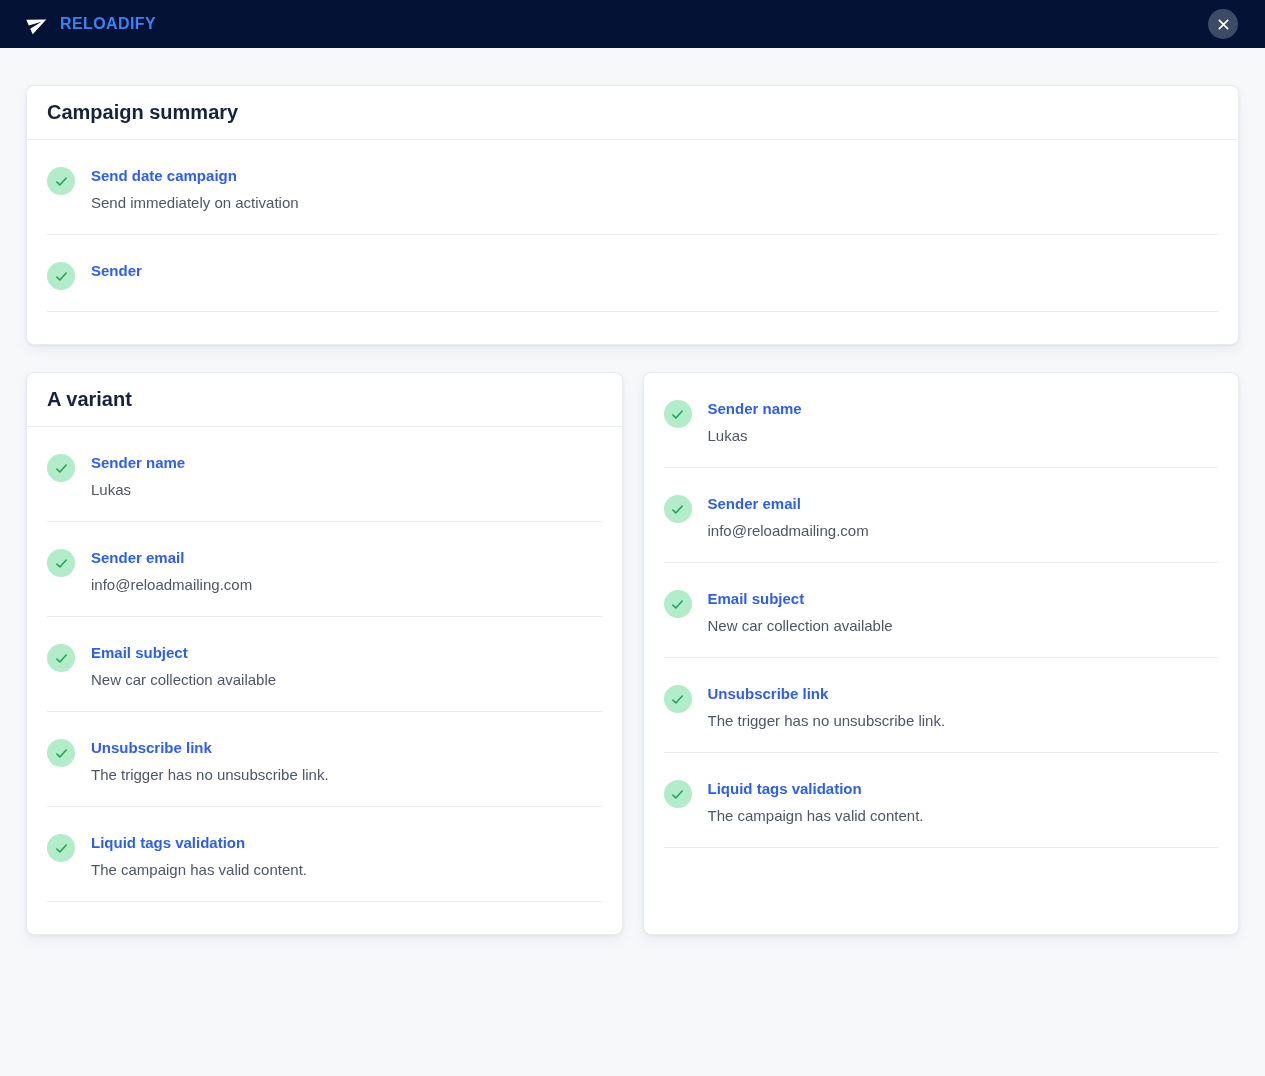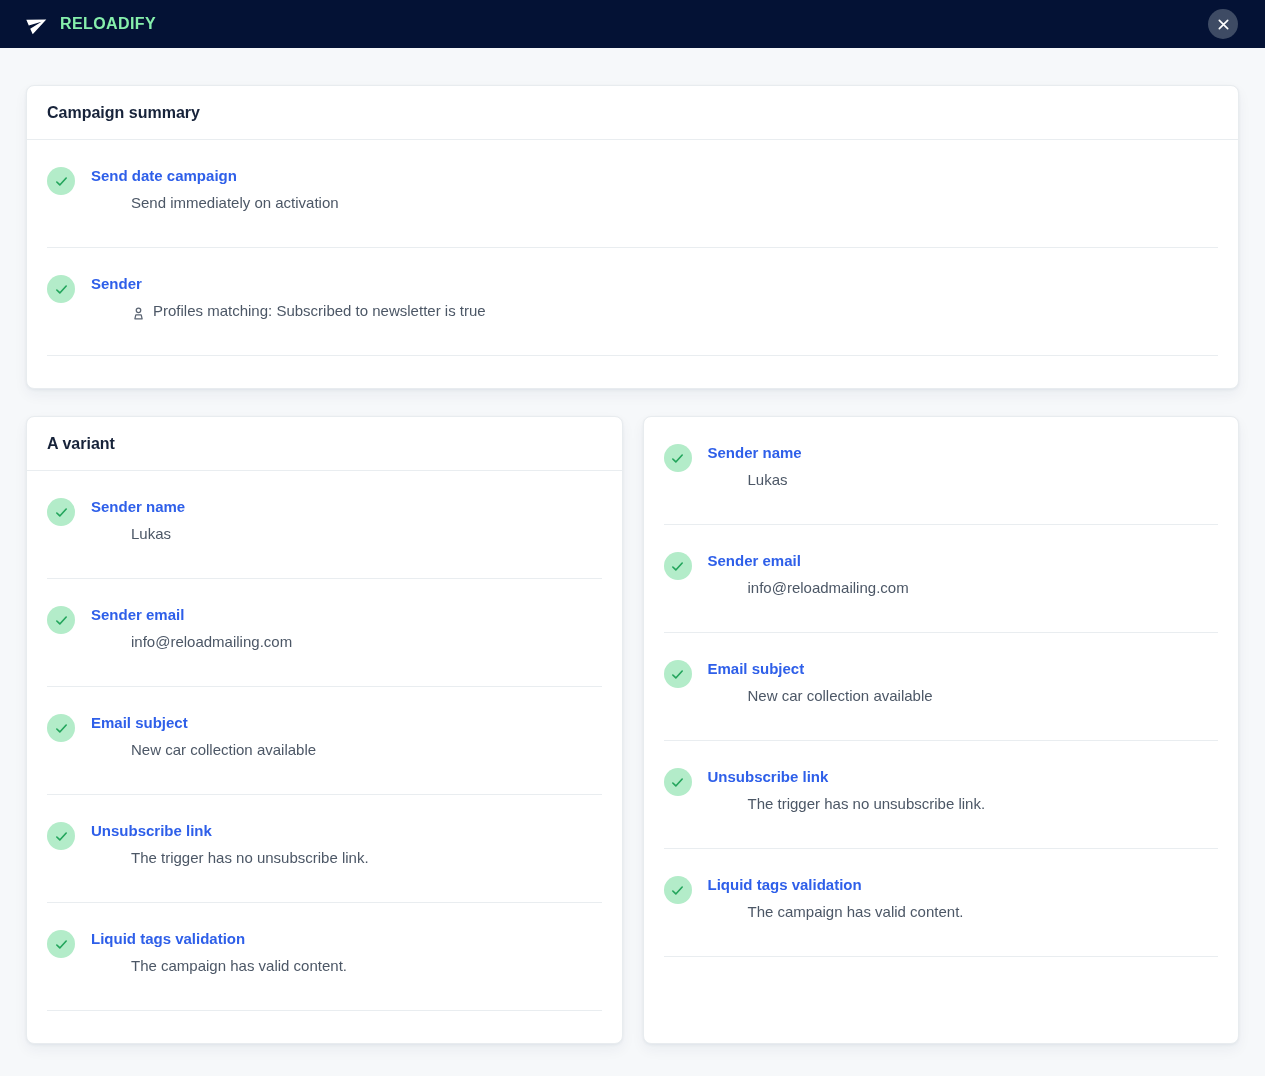--- a/index.html
+++ b/index.html
@@ -21,50 +21,50 @@
     background:var(--page-bg);
     font-family:"Liberation Sans", sans-serif;
     overflow:hidden;
   }
   .topbar{
     height:48px;
     background:var(--header-bg);
     display:flex;align-items:center;justify-content:space-between;
     padding:0 27px;
   }
-  .brand{display:flex;align-items:center;gap:12px;color:#86efac;}
+  .brand{display:flex;align-items:center;gap:12px;color:#3b82f6;}
   .brand .plane{display:flex;transform:rotate(-24deg);margin-top:-2px;}
   .brand-name{font-size:16px;font-weight:bold;letter-spacing:.4px;}
   .close-btn{
     width:30px;height:30px;border-radius:50%;
     background:var(--close-btn-bg);
     border:none;padding:0;cursor:pointer;
     display:flex;align-items:center;justify-content:center;
   }
   main{padding:37px 26px 0;}
   .card{
     background:#ffffff;
     border:1px solid var(--card-border);
     border-radius:8px;
     box-shadow:0 1px 3px rgba(23,43,77,.06),0 6px 14px rgba(23,43,77,.05);
     padding-bottom:32px;
   }
   .card-header{
     margin:0;
     padding:16px 20px;
-    font-size:16px;
+    font-size:20px;
     font-weight:bold;
     color:var(--title-text);
     border-bottom:1px solid var(--divider);
     line-height:21px;
   }
   .card-body{padding:0 20px;}
   .item{
     display:flex;gap:16px;
-    padding:26px 0 34px;
+    padding:26px 0 21px;
     border-bottom:1px solid var(--divider);
   }
   .check-circle{
     width:28px;height:28px;border-radius:50%;
     background:var(--check-circle-bg);
     color:var(--check-mark);
     flex:none;
     display:flex;align-items:center;justify-content:center;
     margin-top:1px;
   }
@@ -72,23 +72,23 @@
   .item-title{
     display:inline-block;
     color:var(--accent-link);
     font-size:15px;font-weight:bold;
     line-height:20px;
     text-decoration:none;
     margin-bottom:6px;
     cursor:pointer;
   }
   .item-desc{
-    display:flex;align-items:flex-end;gap:7px;
+    display:flex;align-items:center;gap:7px;
     color:var(--desc-text);
-    font-size:15px;line-height:21px;margin-left:40px;
+    font-size:15px;line-height:21px;
   }
   .person-wrap{display:flex;color:#5b6472;}
   .variants{
     display:grid;
     grid-template-columns:1fr 1fr;
     gap:20px;
     margin-top:27px;
   }
 </style>
 </head>
@@ -133,29 +133,20 @@
   </div>
 
   <div class="item">
     <span class="check-circle">
       <svg width="15" height="15" viewBox="0 0 24 24" fill="none" stroke="currentColor" stroke-width="2.6" stroke-linecap="round" stroke-linejoin="round">
               <path d="M4.5 12.8l4.8 4.7L19.5 6.5"></path>
             </svg>
     </span>
     <div class="item-text">
       <a class="item-title">Sender</a>
-      <div class="item-desc">
-        <span class="person-wrap">
-          <svg width="15" height="15" viewBox="0 0 24 24" fill="none" stroke="currentColor" stroke-width="2" stroke-linejoin="round">
-                  <circle cx="12" cy="6.8" r="3.6"></circle>
-                  <path d="M7.7 14.2h8.6l1.5 6.3H6.2z"></path>
-                </svg>
-        </span>
-        <span>Profiles matching: Subscribed to newsletter is true</span>
-      </div>
     </div>
   </div>
 </div>
   </section>
 
   <div class="variants">
     <section class="card">
       <h2 class="card-header">A variant</h2>
       <div class="card-body">
   <div class="item">

